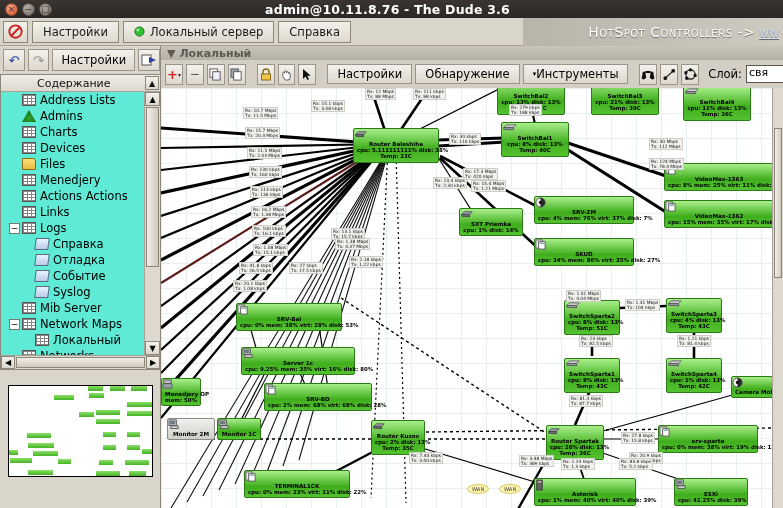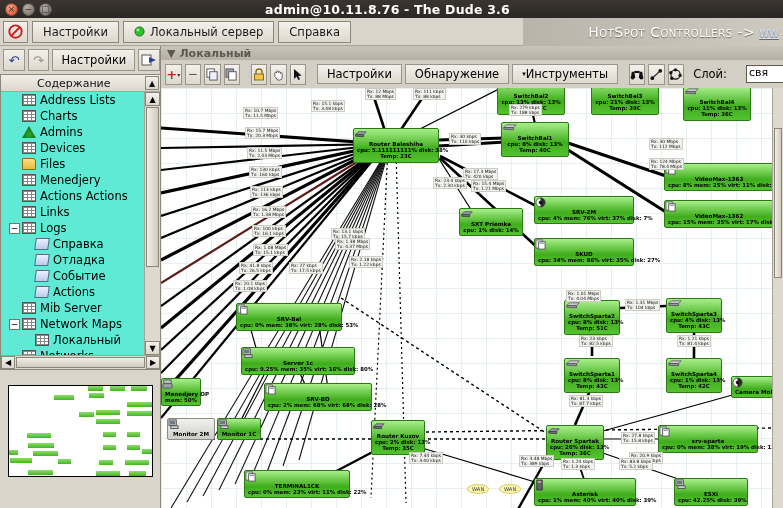--- a/index.html
+++ b/index.html
@@ -129,21 +129,21 @@
   #map-toolbar {
     position:absolute; left:0; top:14px; width:623px; height:28px;
     background:#d4cfc5; display:flex; align-items:center; gap:3px; padding-left:4px;
   }
   .mt { width:21px; height:21px; background:linear-gradient(#f3f1ec,#ddd8cd);
         border:1px solid #9a948a; display:flex; align-items:center; justify-content:center; }
   .mt.sep { width:6px; border:0; background:transparent; }
   .mt.wide { width:auto; padding:0 9px; height:20px; font-size:11.5px; }
   #layer-wrap { display:flex; align-items:center; gap:4px; margin-left:6px; font-size:11.5px; }
   #layer-input { width:38px; height:18px; background:#fff; border:1px solid #5d5950;
-                 font-size:11px; padding-left:2px; overflow:hidden; white-space:nowrap;margin-left:15px; }
+                 font-size:11px; padding-left:2px; overflow:hidden; white-space:nowrap; }
 
   
   #canvas {
     position:absolute; left:0; top:42px; width:612px; height:420px;
     background:#fff; overflow:hidden;
     background-image:linear-gradient(#e8eff0 1px,transparent 1px),
                      linear-gradient(90deg,#e8eff0 1px,transparent 1px);
     background-size:25px 25px;
   }
   #canvas svg { position:absolute; left:0; top:0; }
@@ -236,27 +236,27 @@
     <span class="up">▲</span>
   </div>
   <div id="tree">
       <div class="tnode">
         <span class="spacer" style="width: 21px;"></span>
         <span class="ticon ic-grid"></span>
         <span>Address Lists</span>
       </div>
       <div class="tnode">
         <span class="spacer" style="width: 21px;"></span>
-        <span class="ticon ic-grid"></span>
-        <span>Charts</span>
-      </div>
-      <div class="tnode">
-        <span class="spacer" style="width: 21px;"></span>
         <span class="ticon ic-tree"></span>
         <span>Admins</span>
+      </div>
+      <div class="tnode">
+        <span class="spacer" style="width: 21px;"></span>
+        <span class="ticon ic-grid"></span>
+        <span>Charts</span>
       </div>
       <div class="tnode">
         <span class="spacer" style="width: 21px;"></span>
         <span class="ticon ic-grid"></span>
         <span>Devices</span>
       </div>
       <div class="tnode">
         <span class="spacer" style="width: 21px;"></span>
         <span class="ticon ic-folder"></span>
         <span>Files</span>
@@ -293,21 +293,21 @@
         <span>Отладка</span>
       </div>
       <div class="tnode">
         <span class="spacer" style="width: 34px;"></span>
         <span class="ticon ic-log"></span>
         <span>Событие</span>
       </div>
       <div class="tnode">
         <span class="spacer" style="width: 34px;"></span>
         <span class="ticon ic-log"></span>
-        <span>Actions</span>
+        <span>Syslog</span>
       </div>
       <div class="tnode">
         <span class="spacer" style="width: 21px;"></span>
         <span class="ticon ic-grid"></span>
         <span>Mib Server</span>
       </div>
       <div class="tnode">
         <span class="spacer" style="width: 8px;"></span>
         <span class="exp">−</span>
         <span class="ticon ic-grid"></span>

